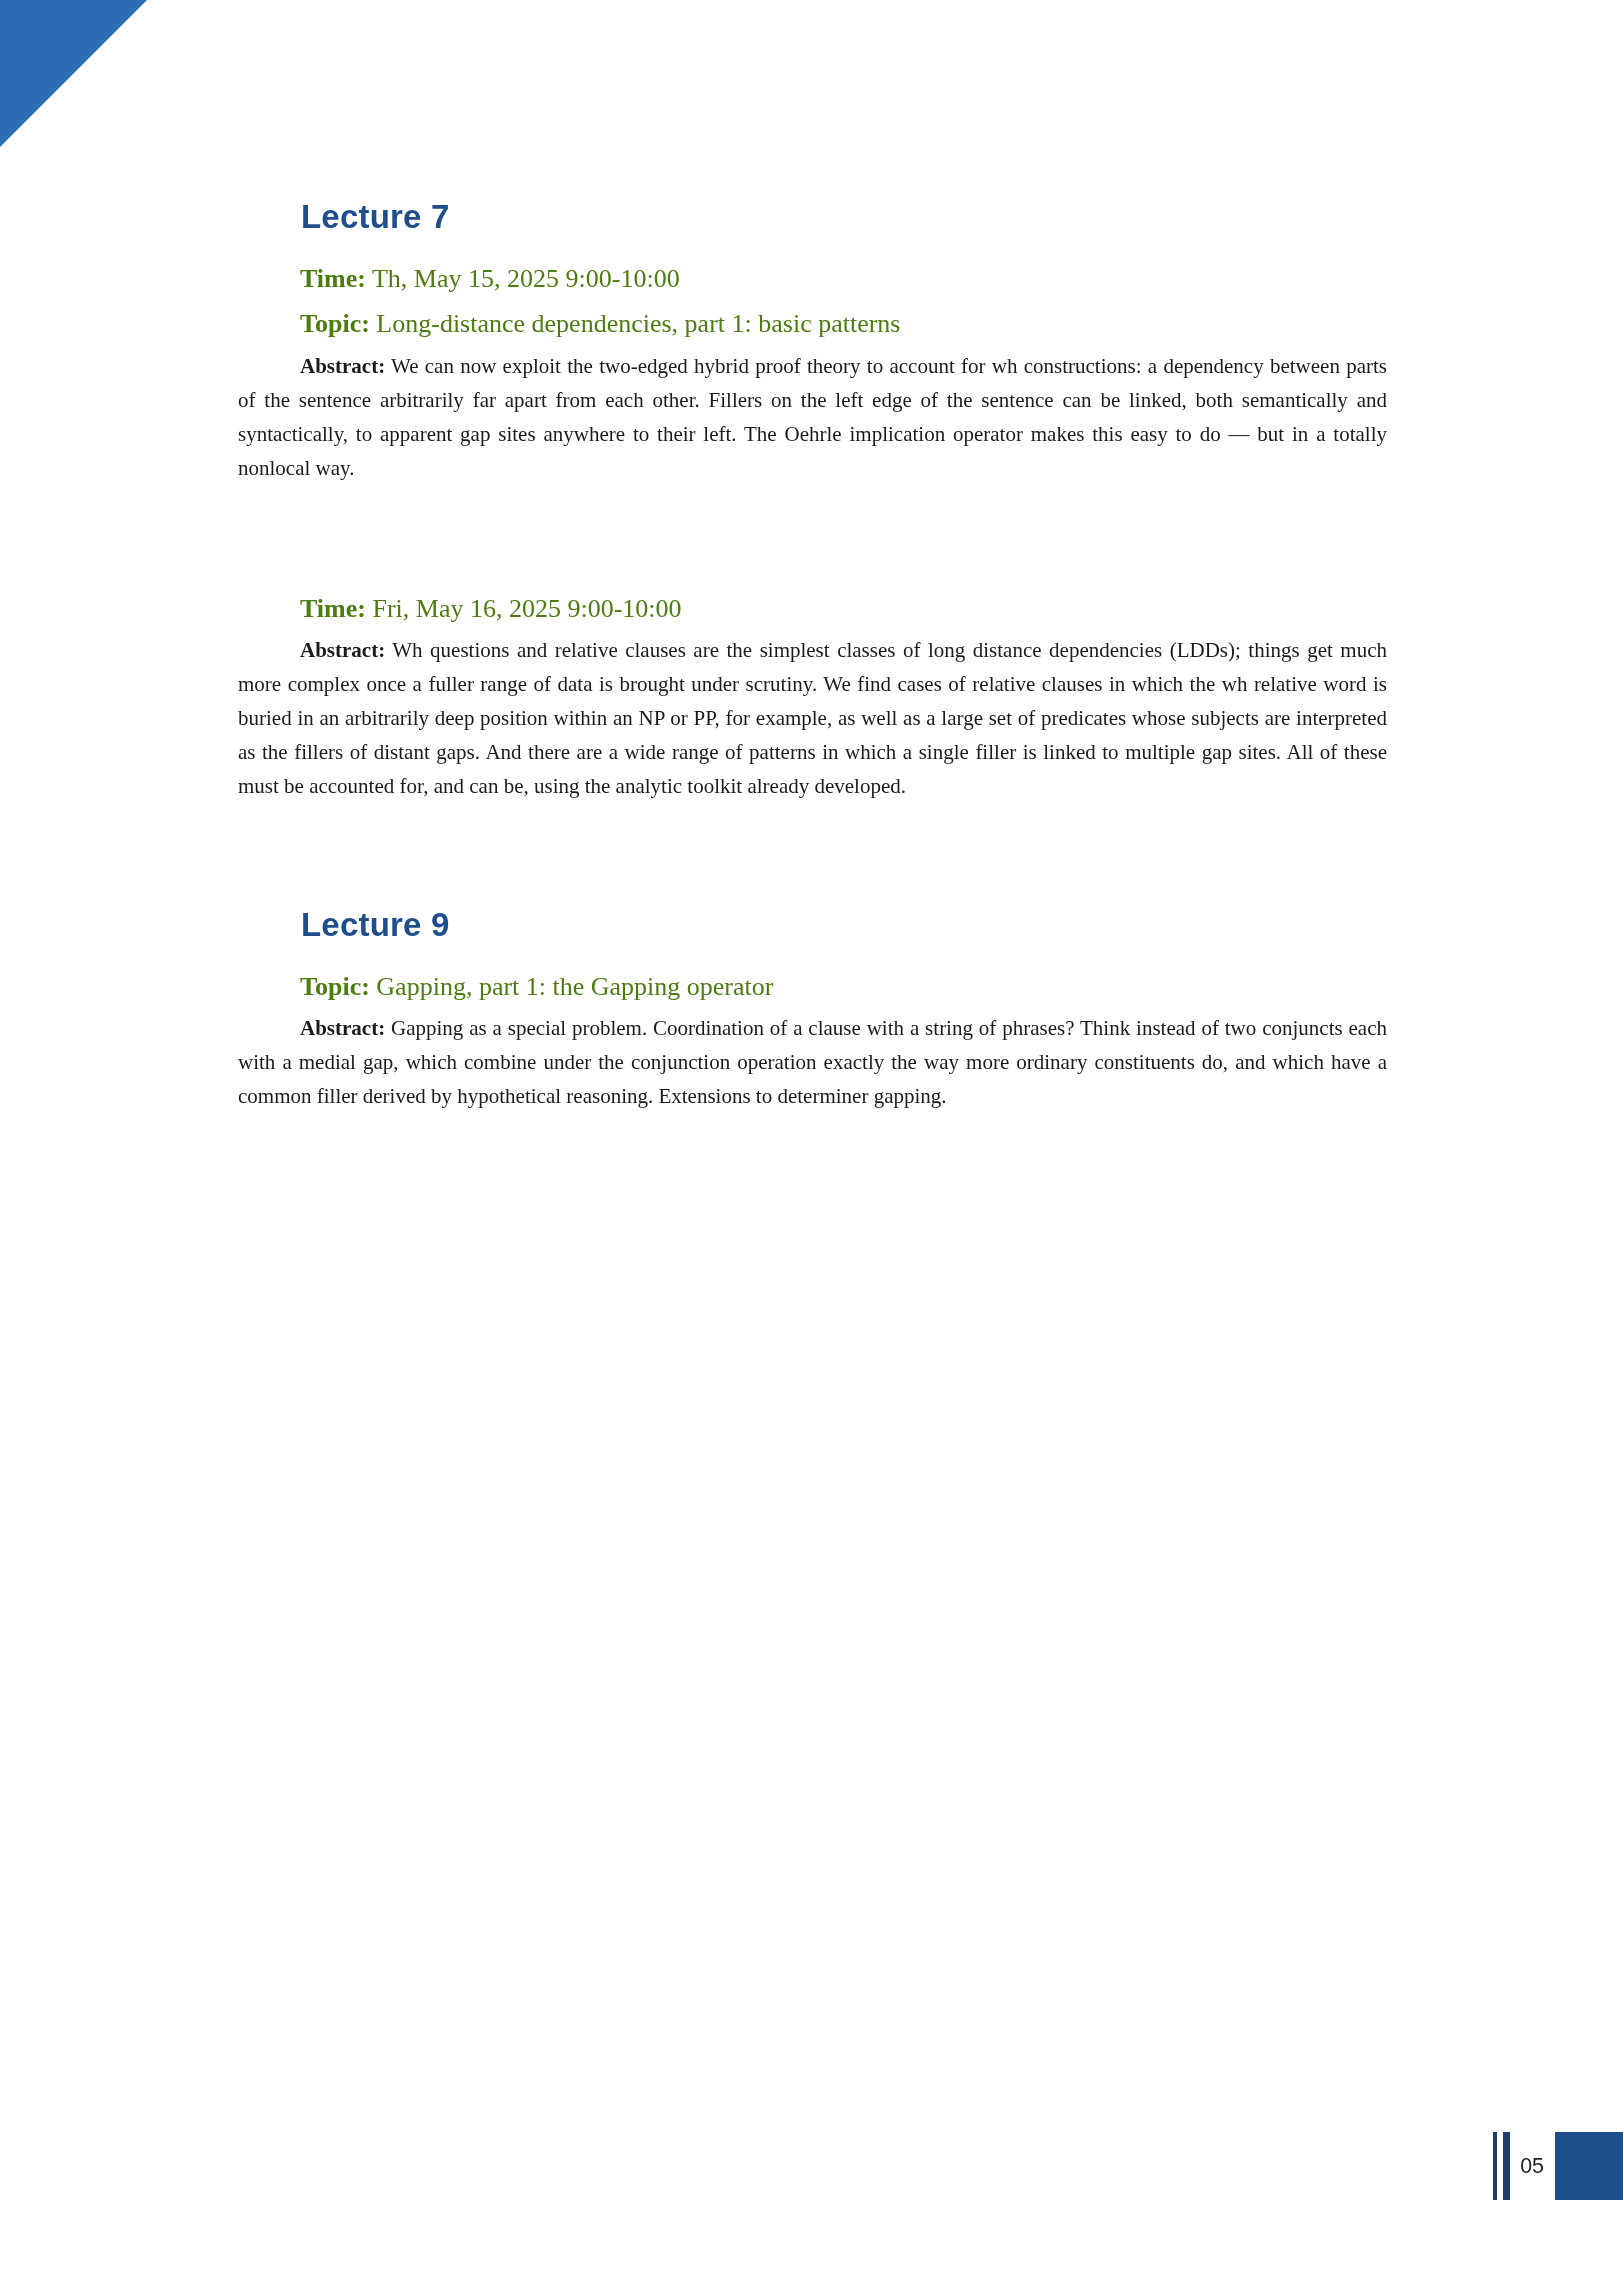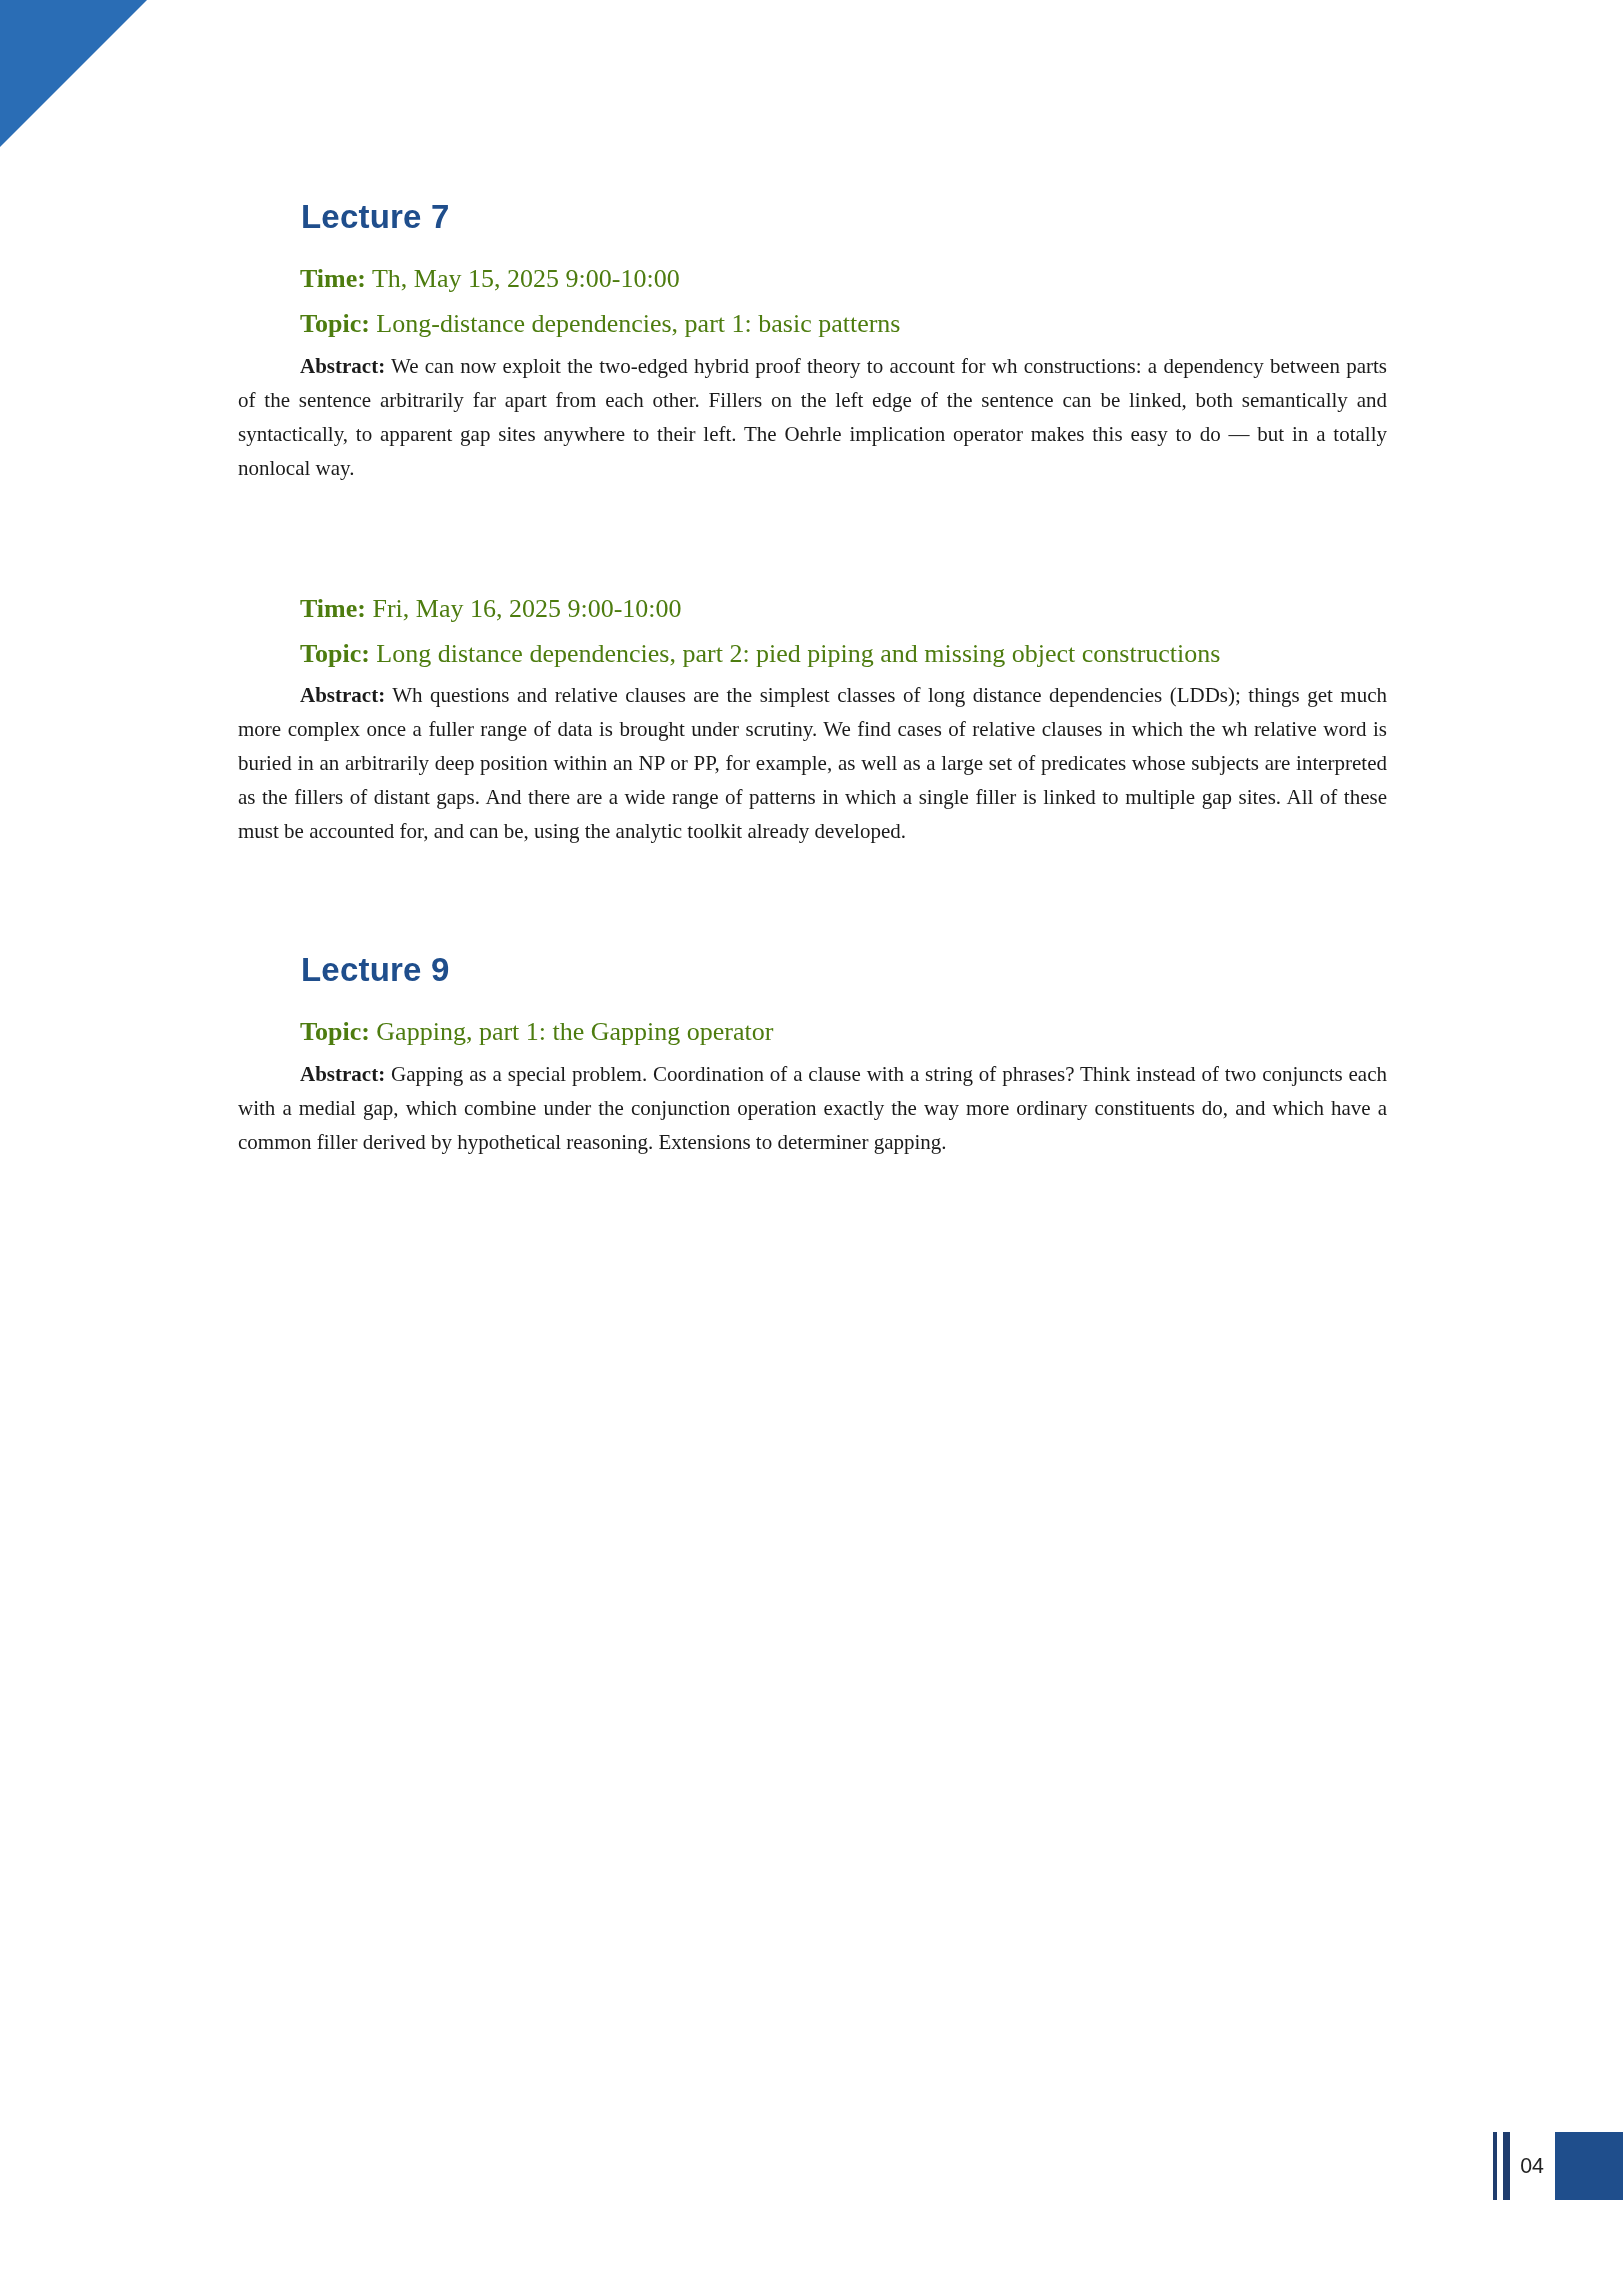--- a/index.html
+++ b/index.html
@@ -117,39 +117,36 @@
     </p>
     <p class="abstract">
       <span class="field-label">Abstract:</span><span> We can now exploit the two-edged hybrid proof theory to account for wh constructions: a dependency between parts of the sentence arbitrarily far apart from each other. Fillers on the left edge of the sentence can be linked, both semantically and syntactically, to apparent gap sites anywhere to their left. The Oehrle implication operator makes this easy to do — but in a totally nonlocal way.</span>
     </p>
   </section>
 
   <section class="lecture-block">
     <p class="field-line">
       <span class="field-label">Time:</span><span> Fri, May 16, 2025    9:00-10:00</span>
     </p>
-    <p class="field-line">
-      <span class="field-label">Topic:</span><span> Long distance dependencies, part 2: pied piping and missing object constructions</span>
-    </p>
     <p class="abstract">
       <span class="field-label">Abstract:</span><span> Wh questions and relative clauses are the simplest classes of long distance dependencies (LDDs); things get much more complex once a fuller range of data is brought under scrutiny. We find cases of relative clauses in which the wh relative word is buried in an arbitrarily deep position within an NP or PP, for example, as well as a large set of predicates whose subjects are interpreted as the fillers of distant gaps. And there are a wide range of patterns in which a single filler is linked to multiple gap sites. All of these must be accounted for, and can be, using the analytic toolkit already developed.</span>
     </p>
   </section>
 
   <section class="lecture-block">
     <h2 class="lecture-title">Lecture 9</h2>
     <p class="field-line">
       <span class="field-label">Topic:</span><span> Gapping, part 1: the Gapping operator</span>
     </p>
     <p class="abstract">
       <span class="field-label">Abstract:</span><span> Gapping as a special problem. Coordination of a clause with a string of phrases? Think instead of two conjuncts each with a medial gap, which combine under the conjunction operation exactly the way more ordinary constituents do, and which have a common filler derived by hypothetical reasoning. Extensions to determiner gapping.</span>
     </p>
   </section>
 
 </div>
 
 <div class="footer">
   <div class="footer-bar thin"></div>
   <div class="footer-bar"></div>
-  <div class="footer-num">04</div>
+  <div class="footer-num">05</div>
   <div class="footer-square"></div>
 </div>
 
 
 </body></html>

